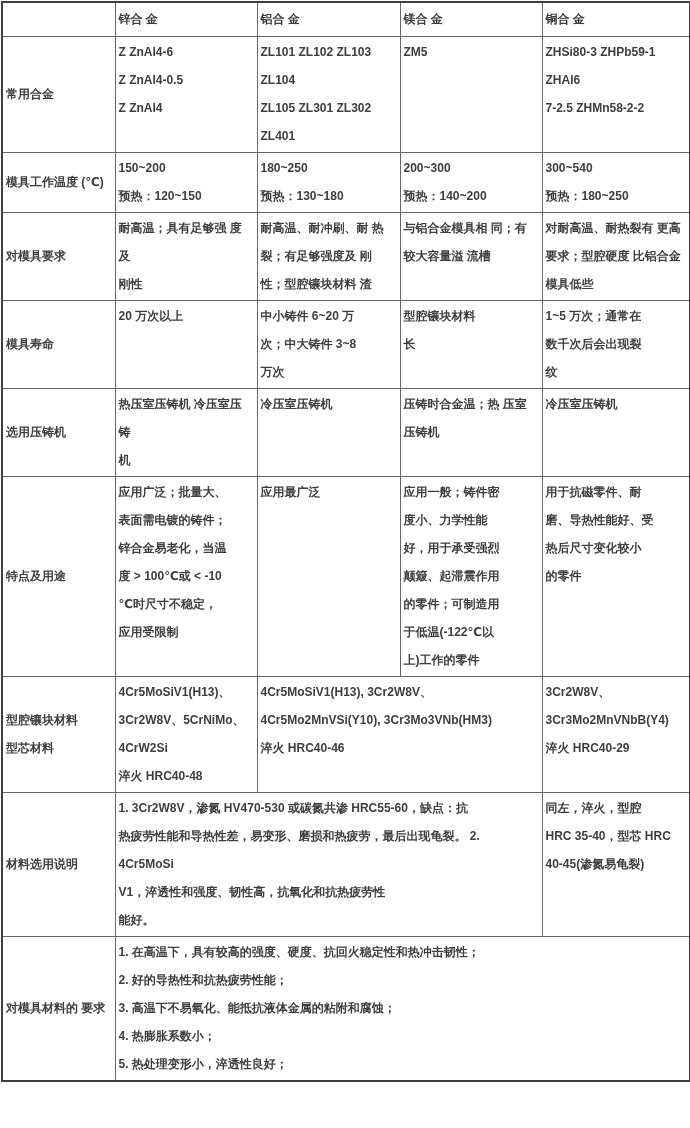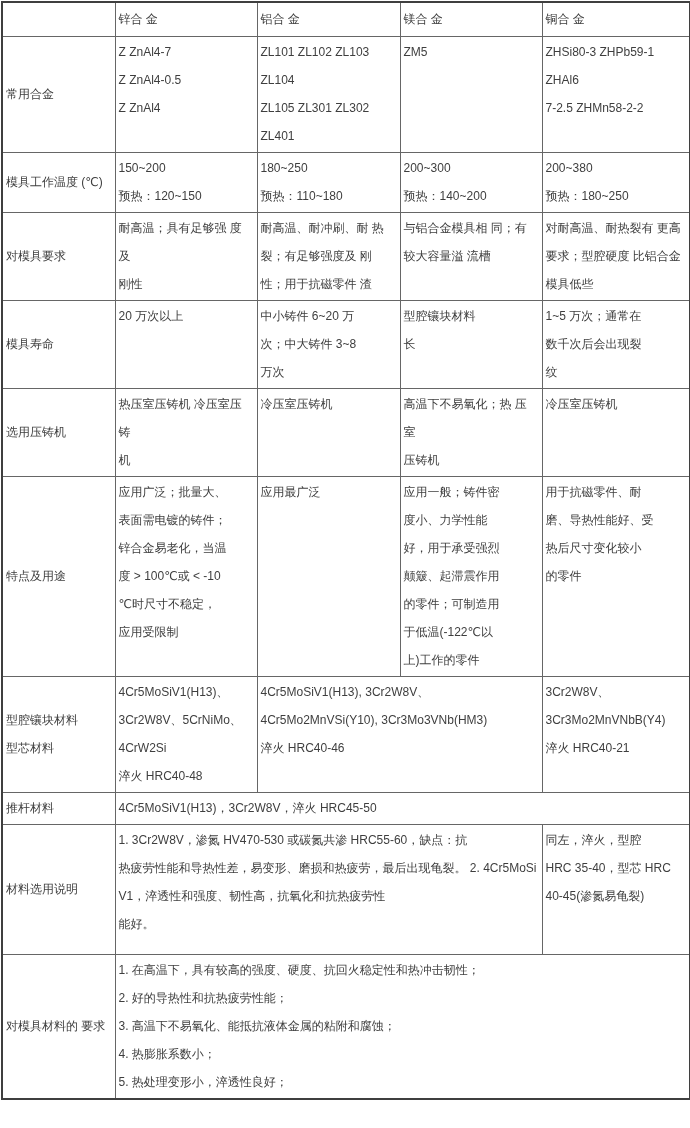--- a/index.html
+++ b/index.html
@@ -11,21 +11,21 @@
     table-layout:fixed;
     border:2px solid #3f3f3f;
   }
   td,th{
     border:1px solid #666666;
     vertical-align:top;
     padding:1px 3px 2px 3px;
     font-size:12px;
     line-height:28px;
     color:#3e3e3e;
-    font-weight:normal;
+    font-weight:bold;
     text-align:left;
     white-space:pre-line;
     overflow:hidden;
     word-break:break-word;
   }
   td.label{vertical-align:middle;}
   tr.hdr th{vertical-align:middle;height:30px;}
 </style>
 </head>
 <body>
@@ -43,50 +43,50 @@
       <tr class="hdr">
     <th></th>
     <th>锌合 金</th>
     <th>铝合 金</th>
     <th>镁合 金</th>
     <th>铜合 金</th>
   </tr>
 
   <tr style="height:86px">
     <td class="label">常用合金</td>
-    <td>Z ZnAl4-7
+    <td>Z ZnAl4-6
 Z ZnAl4-0.5
 Z ZnAl4</td>
     <td>ZL101 ZL102 ZL103 ZL104
 ZL105 ZL301 ZL302 ZL401</td>
     <td>ZM5</td>
     <td>ZHSi80-3 ZHPb59-1 ZHAl6
 7-2.5 ZHMn58-2-2</td>
   </tr>
 
 
   <tr style="height:54px">
     <td class="label">模具工作温度 (℃)</td>
     <td>150~200
 预热：120~150</td>
     <td>180~250
-预热：110~180</td>
+预热：130~180</td>
     <td>200~300
 预热：140~200</td>
-    <td>200~380
+    <td>300~540
 预热：180~250</td>
   </tr>
 
   <tr style="height:84px">
     <td class="label">对模具要求</td>
     <td>耐高温；具有足够强 度及
 刚性</td>
     <td>耐高温、耐冲刷、耐 热
 裂；有足够强度及 刚
-性；用于抗磁零件 渣</td>
+性；型腔镶块材料 渣</td>
     <td>与铝合金模具相 同；有
 较大容量溢 流槽</td>
     <td>对耐高温、耐热裂有 更高
 要求；型腔硬度 比铝合金
 模具低些</td>
   </tr>
 
   <tr style="height:78px">
     <td class="label">模具寿命</td>
     <td>20 万次以上</td>
@@ -98,21 +98,21 @@
     <td>1~5 万次；通常在
 数千次后会出现裂
 纹</td>
   </tr>
 
   <tr style="height:55px">
     <td class="label">选用压铸机</td>
     <td>热压室压铸机 冷压室压铸
 机</td>
     <td>冷压室压铸机</td>
-    <td>高温下不易氧化；热 压室
+    <td>压铸时合金温；热 压室
 压铸机</td>
     <td>冷压室压铸机</td>
   </tr>
 
   <tr style="height:190px">
     <td class="label">特点及用途</td>
     <td>应用广泛；批量大、
 表面需电镀的铸件；
 锌合金易老化，当温
 度 &gt; 100℃或 &lt; -10
@@ -137,28 +137,24 @@
 型芯材料</td>
     <td>4Cr5MoSiV1(H13)、
 3Cr2W8V、5CrNiMo、
 4CrW2Si
 淬火 HRC40-48</td>
     <td colspan="2">4Cr5MoSiV1(H13), 3Cr2W8V、
 4Cr5Mo2MnVSi(Y10), 3Cr3Mo3VNb(HM3)
 淬火 HRC40-46</td>
     <td>3Cr2W8V、
 3Cr3Mo2MnVNbB(Y4)
-淬火 HRC40-21</td>
+淬火 HRC40-29</td>
   </tr>
 
 
-  <tr style="height:28px">
-    <td class="label">推杆材料</td>
-    <td colspan="4">4Cr5MoSiV1(H13)，3Cr2W8V，淬火 HRC45-50</td>
-  </tr>
 
 
   <tr style="height:130px">
     <td class="label">材料选用说明</td>
     <td colspan="3">1. 3Cr2W8V，渗氮 HV470-530 或碳氮共渗 HRC55-60，缺点：抗
 热疲劳性能和导热性差，易变形、磨损和热疲劳，最后出现龟裂。 2. 4Cr5MoSi
 V1，淬透性和强度、韧性高，抗氧化和抗热疲劳性
 能好。</td>
     <td>同左，淬火，型腔
 HRC 35-40，型芯 HRC

